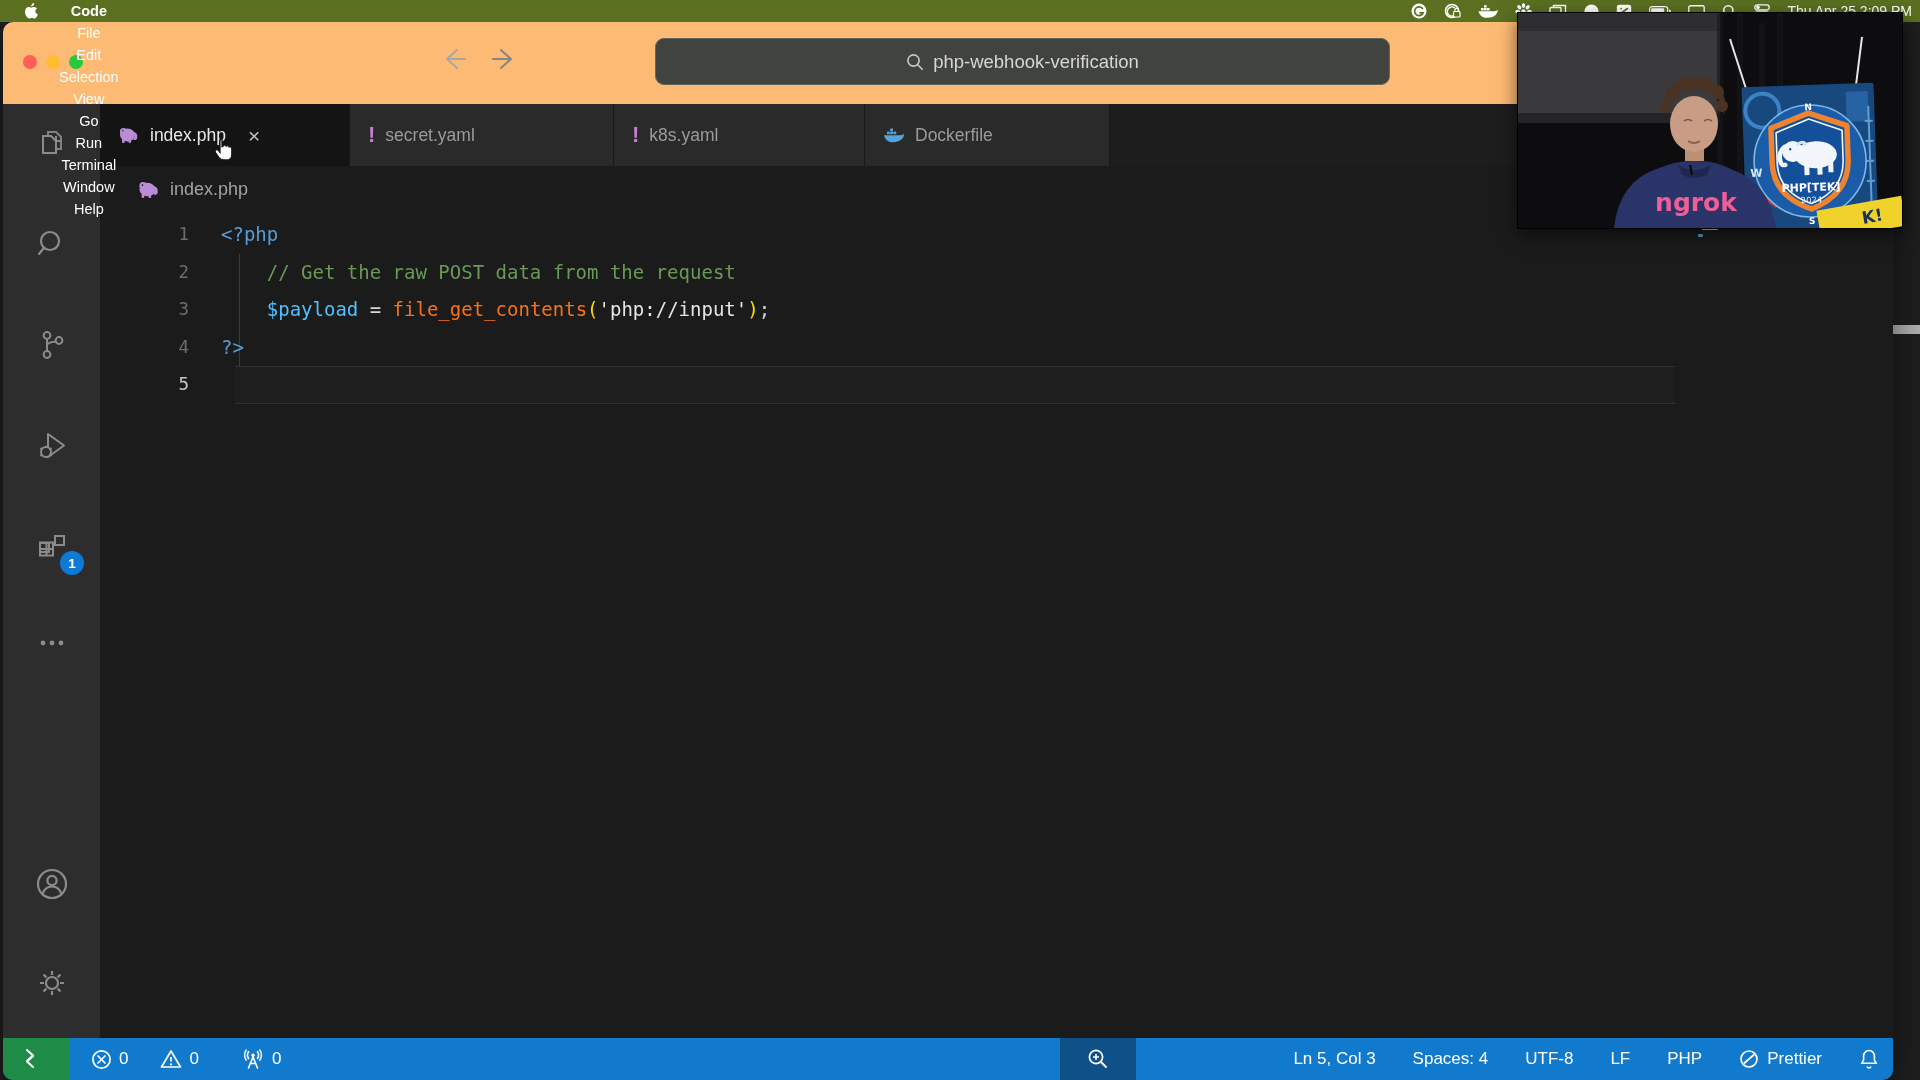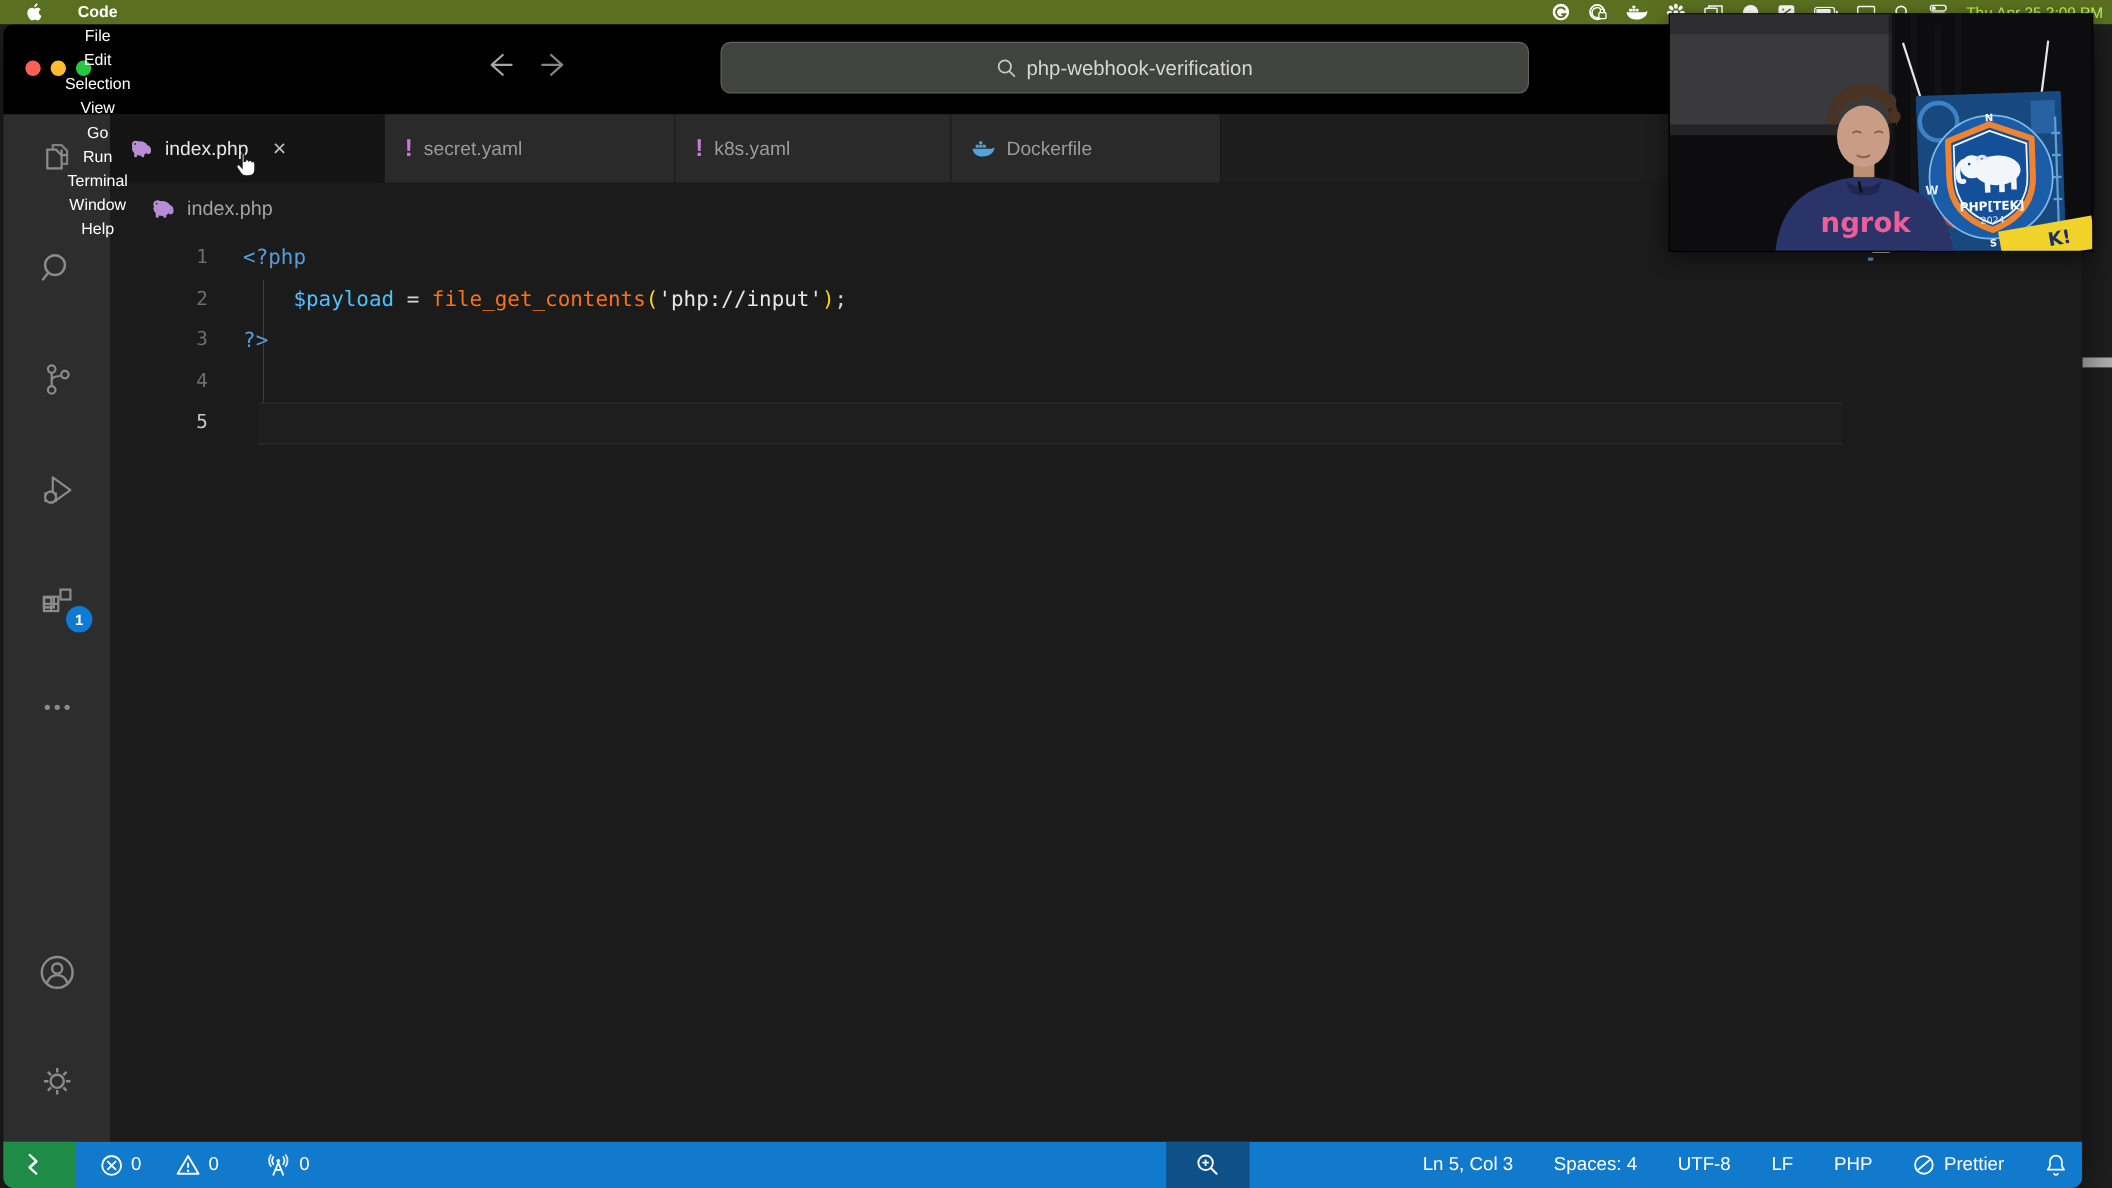--- a/index.html
+++ b/index.html
@@ -6,30 +6,30 @@
   html,body { width:1920px; height:1080px; overflow:hidden; background:#1e1f1e; font-family:"Liberation Sans", sans-serif; }
 
   
   .menubar { position:absolute; left:0; top:0; width:1920px; height:22px; background:#5a7020; display:flex; align-items:center; color:#fff; z-index:5; }
   .menubar .apple { margin-left:24px; margin-right:10px; display:flex; align-items:center; }
   .menu-items { display:flex; align-items:center; height:100%;flex-direction:column; }
   .menu-item { padding:0 11px; font-size:14.5px; color:#ffffff; line-height:22px; }
   .menu-item.bold { font-weight:bold; }
   .tray { position:absolute; right:8px; top:0; height:22px; display:flex; align-items:center; gap:17px; }
   .tray svg { display:block; }
-  .clock { font-size:14px; color:#bef264; white-space:nowrap; }
+  .clock { font-size:14px; color:#ffffff; white-space:nowrap; }
 
   
   .desktop-strip-bar { position:absolute; left:1893px; top:325px; width:27px; height:9px; background:#b4b4b2; z-index:1; }
 
   
   .window { position:absolute; left:3px; top:22px; width:1890px; height:1058px; background:#1b1b1b; border-radius:10px; overflow:hidden; box-shadow:0 10px 40px rgba(0,0,0,.55); z-index:2; }
 
   
-  .titlebar { position:absolute; left:0; top:0; width:100%; height:82px; background:#000000; }
+  .titlebar { position:absolute; left:0; top:0; width:100%; height:82px; background:#fdba74; }
   .traffic { position:absolute; top:33px; left:20px; display:flex; gap:9px; }
   .traffic span { width:14px; height:14px; border-radius:50%; display:block; }
   .tl-close{ background:#ff5f57; } .tl-min{ background:#febc2e; } .tl-max{ background:#28c840; }
   .nav-arrows { position:absolute; left:438px; top:24px; display:flex; gap:24px; }
   .nav-arrows svg { display:block; }
   .searchbox { position:absolute; left:652px; top:16px; width:735px; height:47px; border:1px solid #63655f; border-radius:9px; background:#41433e; display:flex; align-items:center; justify-content:center; gap:9px; color:#d6d6d4; font-size:18.5px; }
 
   
   .activitybar { position:absolute; left:0; top:82px; width:97px; bottom:42px; background:#2d2d2d; }
   .act-icon { position:absolute; left:0; width:97px; height:60px; display:flex; align-items:center; justify-content:center; }
@@ -335,20 +335,21 @@
     <div class="indent-guide"></div>
     <div class="gutter">
         <div>1</div>
         <div>2</div>
         <div>3</div>
         <div>4</div>
         <div class="cur">5</div>
       </div>
     <div class="code-lines">
         <div class="code-line"><span class="tok-tag">&lt;?php</span></div>
+        <div class="code-line"><span class="tok-comment">    // Get the raw POST data from the request</span></div>
         <div class="code-line"><span class="tok-plain">    </span><span class="tok-var">$payload</span><span class="tok-plain"> = </span><span class="tok-fn">file_get_contents</span><span class="tok-bracket">(</span><span class="tok-str">'php://input'</span><span class="tok-bracket">)</span><span class="tok-plain">;</span></div>
         <div class="code-line"><span class="tok-tag">?&gt;</span></div>
       </div>
 
     <div class="mini-bar" style="left:1598px; top:-6px; width:7px;  background:#569cd6;"></div>
     <div class="mini-bar" style="left:1602px; top:1px;  width:40px; background:#6a9955;"></div>
     <div class="mini-bar" style="left:1602px; top:8px;  width:46px; background:#b9b98a;"></div>
     <div class="mini-bar" style="left:1602px; top:15px; width:16px; background:#cfcf9d;"></div>
     <div class="mini-bar" style="left:1598px; top:22px; width:5px;  background:#569cd6;"></div>
   </div>

